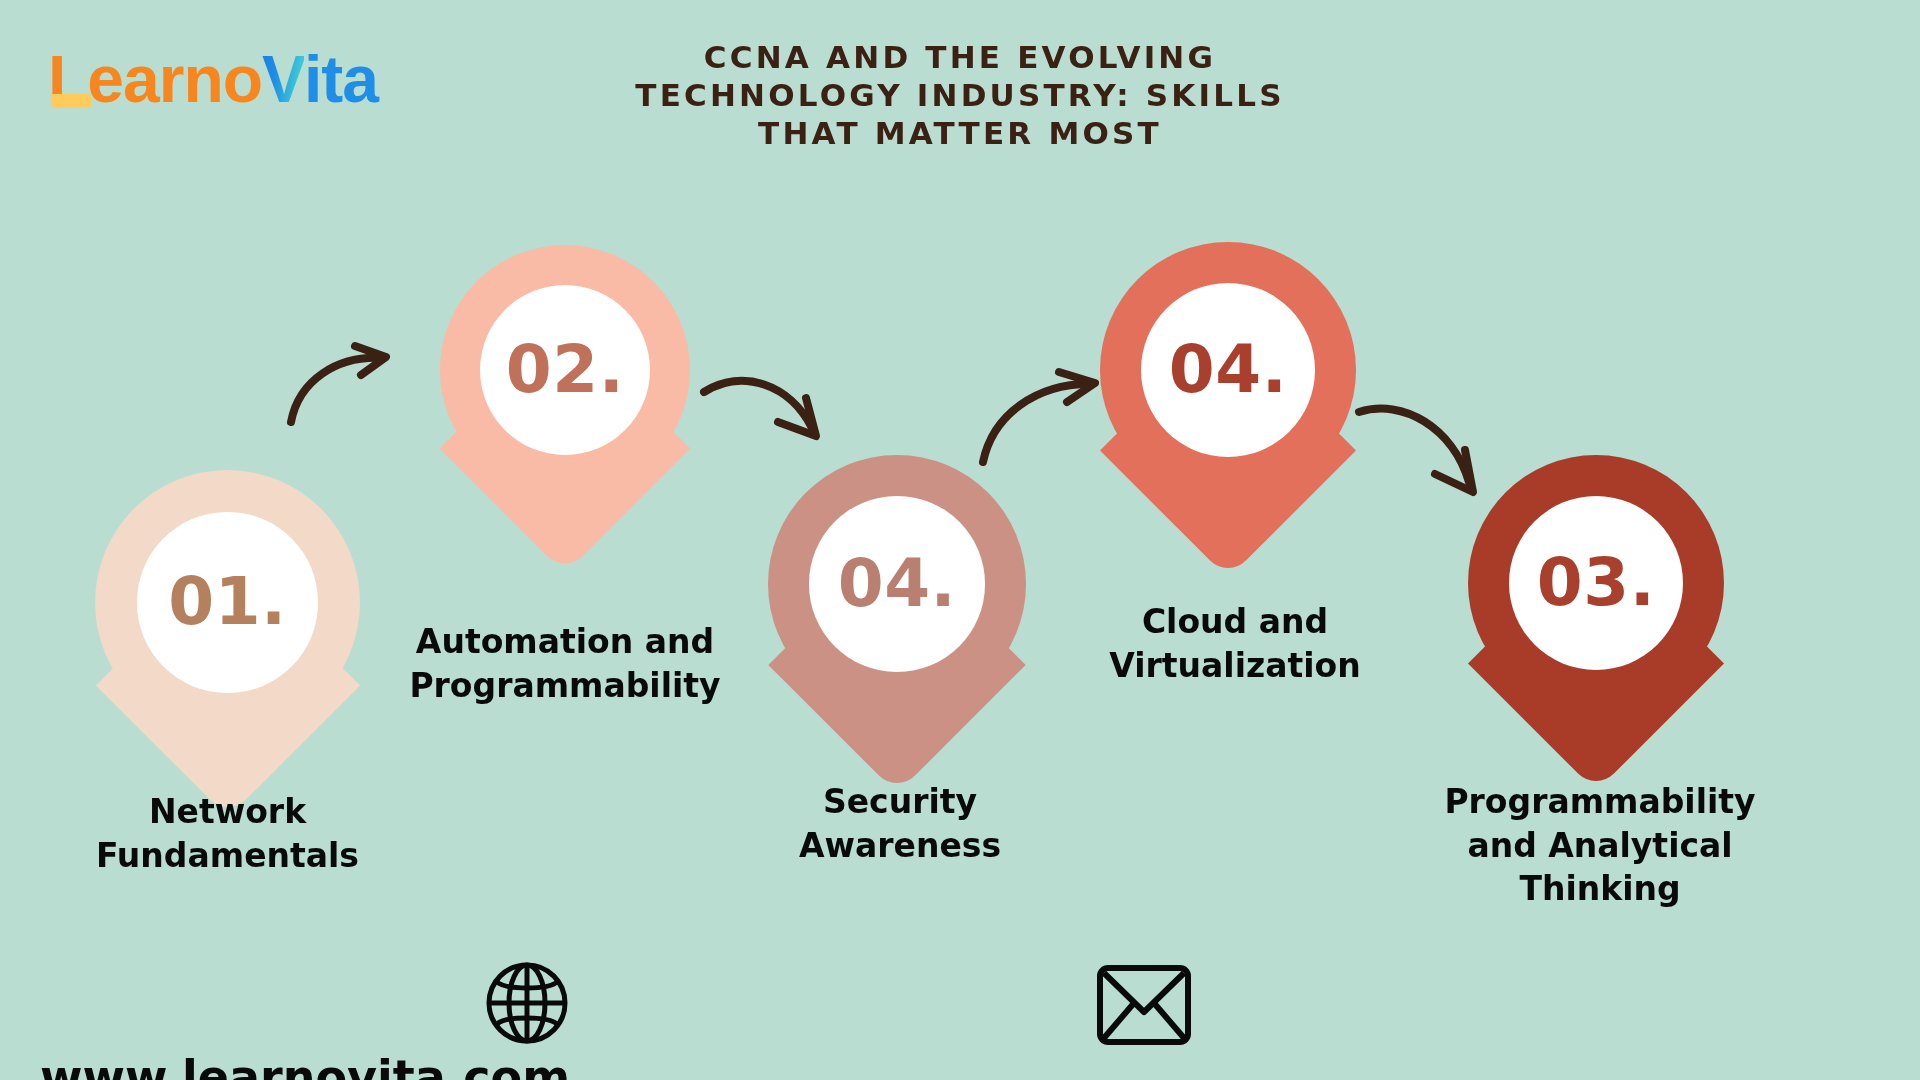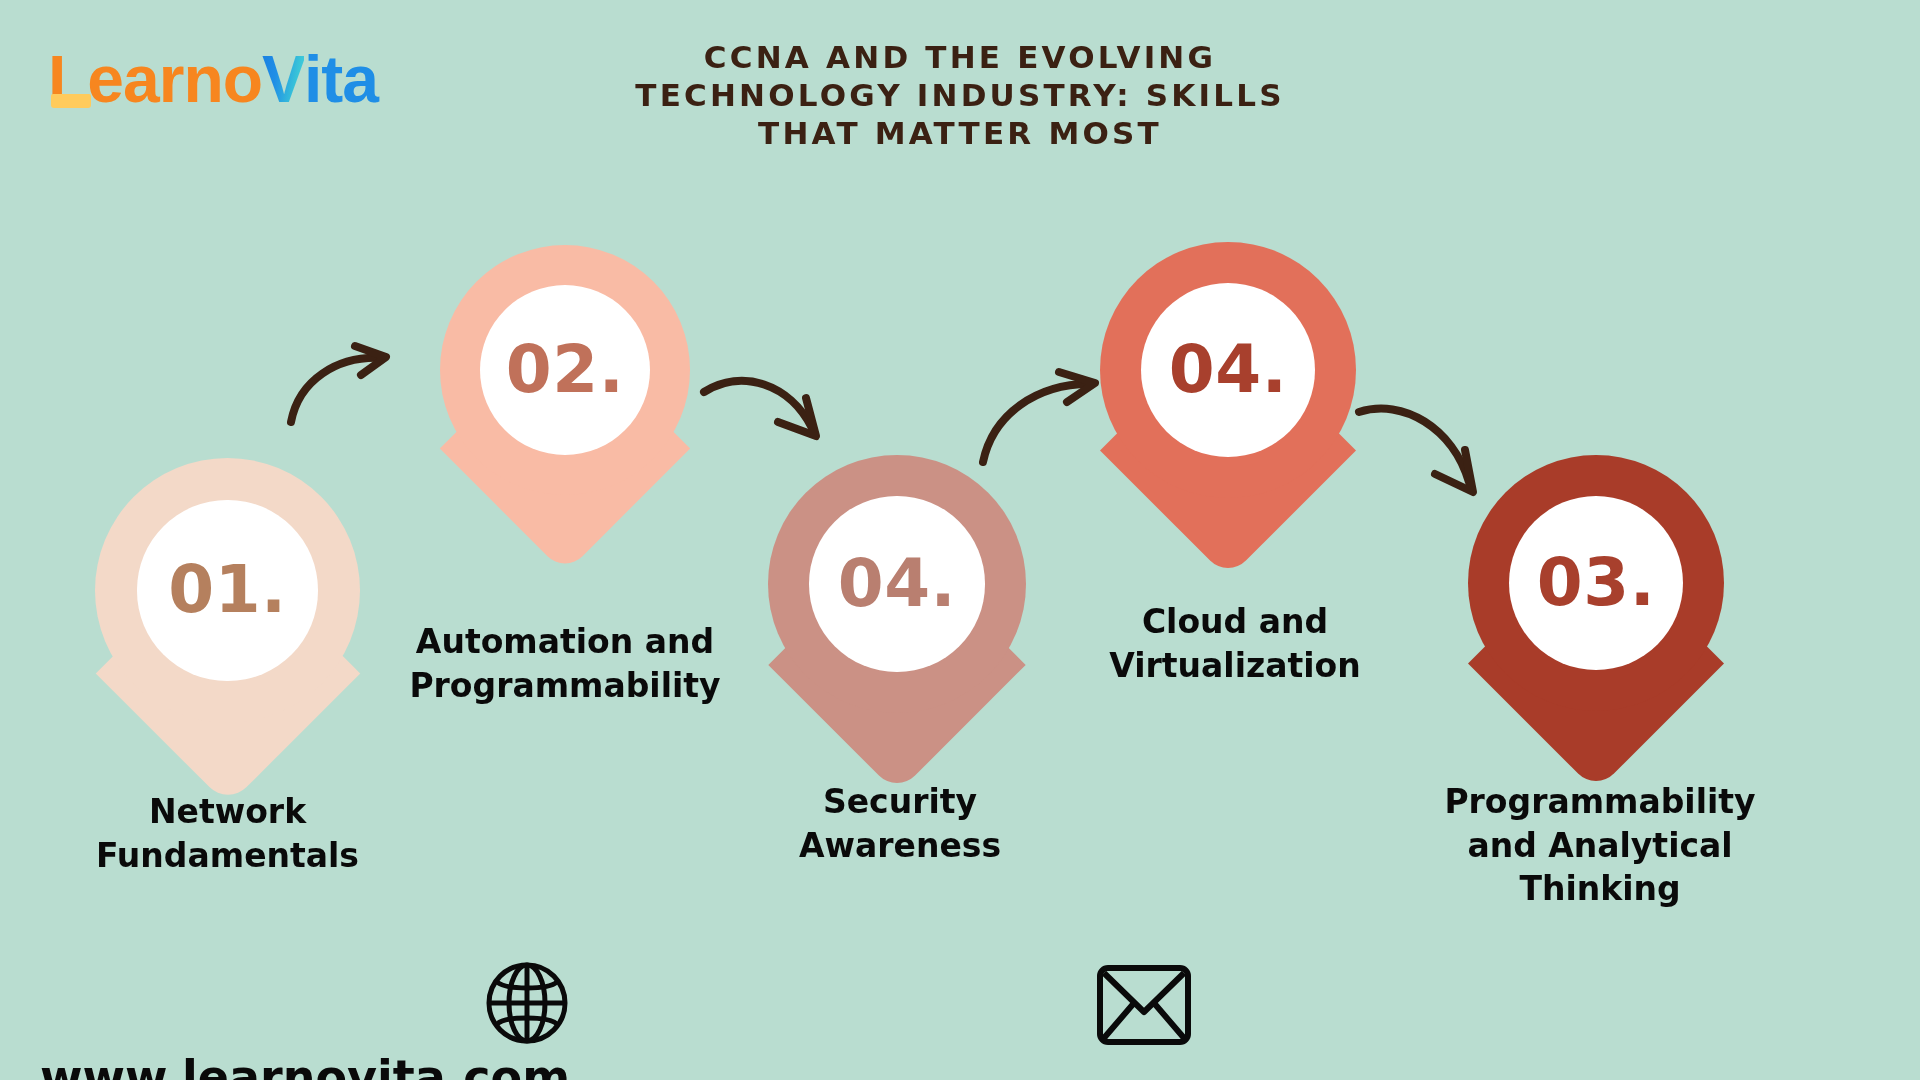--- a/index.html
+++ b/index.html
@@ -181,21 +181,21 @@
   <svg class="arrow-svg" style="left:975px; top:370px;" width="130" height="100" viewBox="0 0 130 100">
     <path d="M8,92 C18,44 62,14 114,14" fill="none" stroke="#3b2113" stroke-width="8" stroke-linecap="round"></path>
     <path d="M84,2 L120,13 L92,32" fill="none" stroke="#3b2113" stroke-width="8" stroke-linecap="round" stroke-linejoin="round"></path>
   </svg>
 
   <svg class="arrow-svg" style="left:1355px; top:400px;" width="140" height="110" viewBox="0 0 140 110">
     <path d="M4,12 C48,-2 98,28 114,82" fill="none" stroke="#3b2113" stroke-width="8" stroke-linecap="round"></path>
     <path d="M80,74 L118,92 L110,50" fill="none" stroke="#3b2113" stroke-width="8" stroke-linecap="round" stroke-linejoin="round"></path>
   </svg>
 
-  <div class="pin-wrap" style="left:95px; top:458px; width:265px; height:265px;">
+  <div class="pin-wrap" style="left:95px; top:470px; width:265px; height:265px;">
     <div class="pin">
       <div class="pin-tail" style="background:#f3d9c8;"></div>
       <div class="pin-head" style="background:#f3d9c8;"></div>
       <div class="pin-inner">
         <span class="pin-num" style="color:#b5805e;">01.</span>
       </div>
     </div>
   </div>
   <div class="step-label" style="left:30px; top:790px; width:395px;">Network
 Fundamentals</div>

